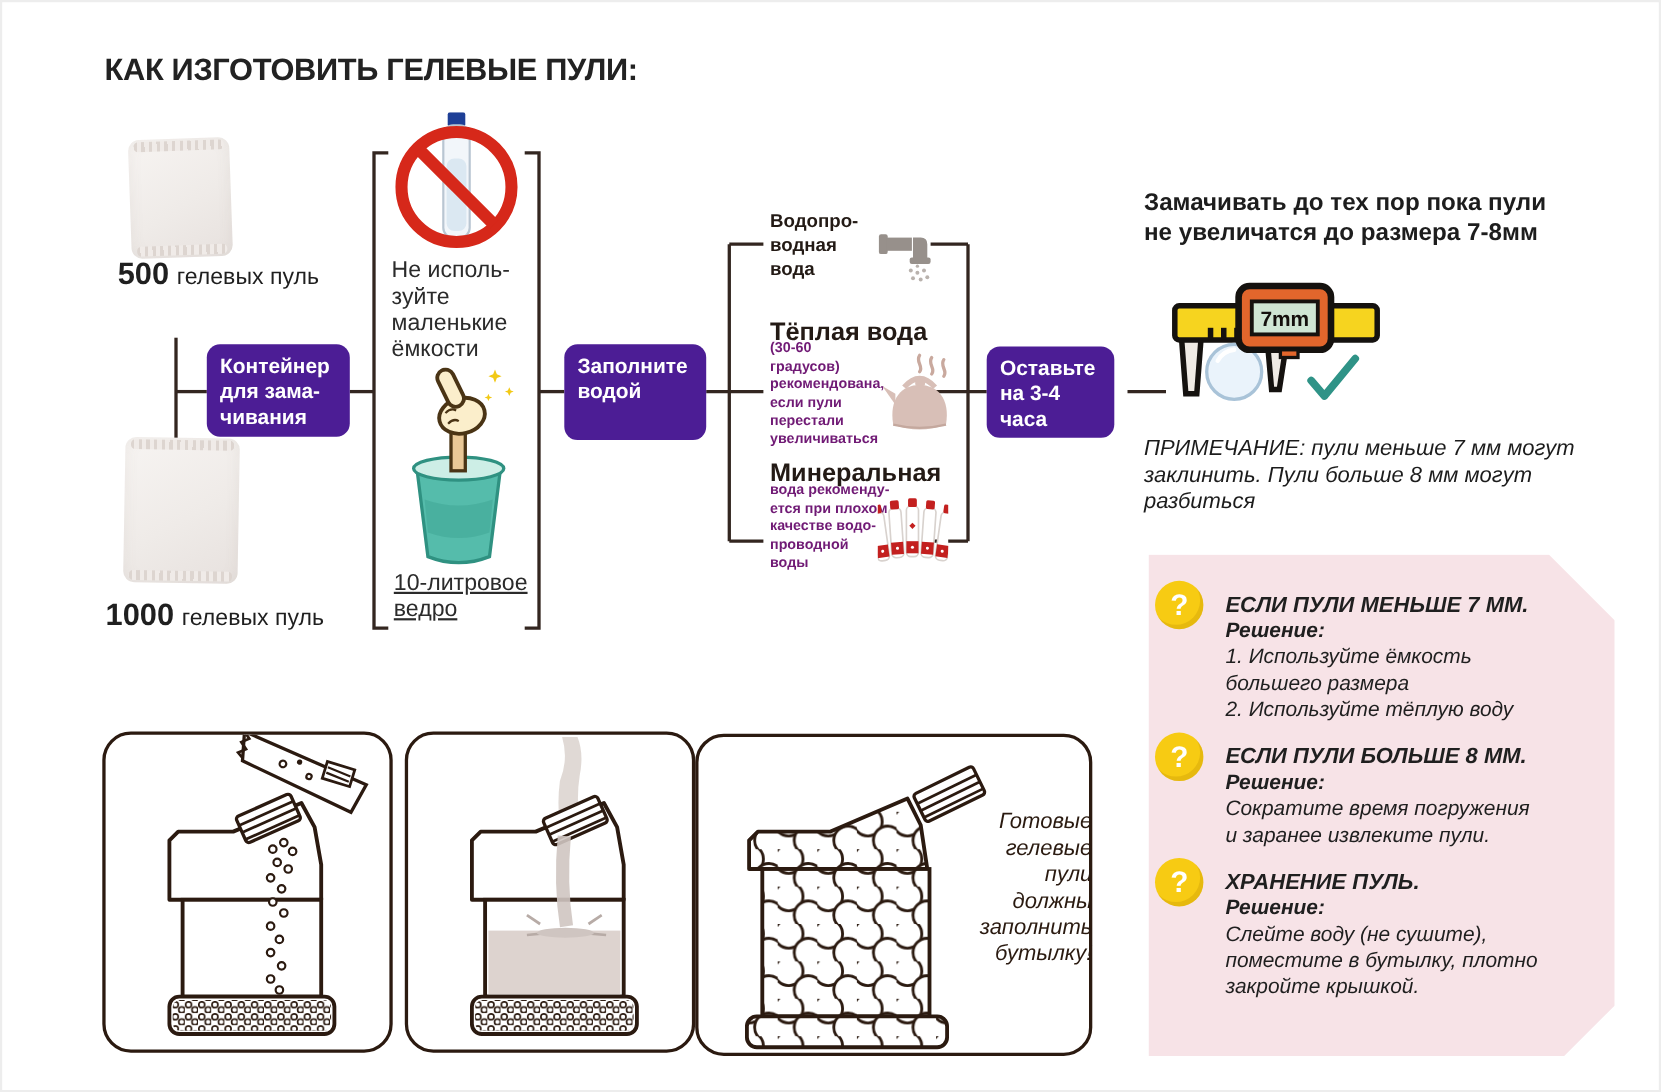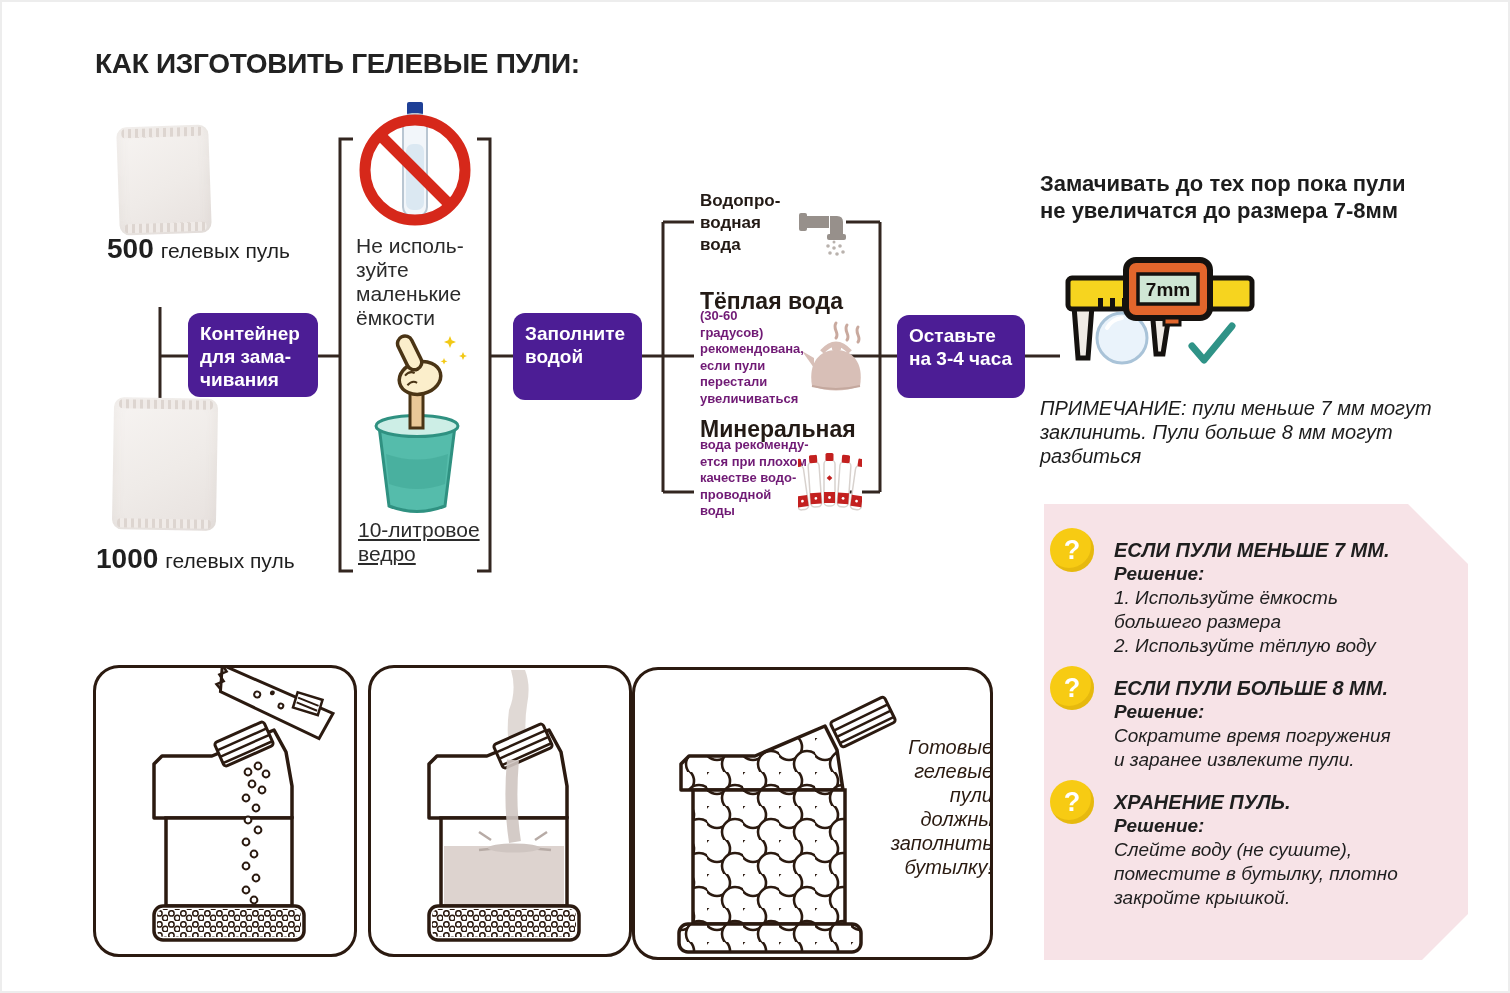--- a/index.html
+++ b/index.html
@@ -94,21 +94,21 @@
   <div class="abs supply z2" style="left:96px;top:543px;">
     <span class="qty">1000</span>
     <span class="lbl">гелевых пуль</span>
   </div>
 
   <div class="abs blackbox ml" style="left:188px;top:313px;width:130px;height:84px;">Контейнер
 для зама-
 чивания</div>
   <div class="abs blackbox ml" style="left:513px;top:313px;width:129px;height:87px;">Заполните
 водой</div>
-  <div class="abs blackbox ml" style="left:897px;top:315px;width:128px;height:83px;">Оставьте
+  <div class="abs blackbox ml" style="left:897px;top:315px;width:116px;height:83px;">Оставьте
 на 3-4 часа</div>
 
   <svg class="abs z2" style="left:358px;top:102px;" width="115" height="140" viewBox="0 0 115 140">
     <rect x="49" y="0" width="16" height="13" rx="2" fill="#1e3f96"></rect>
     <rect x="45" y="12" width="24" height="102" rx="9" fill="#f2f6fa" stroke="#b9c6d2" stroke-width="2"></rect>
     <rect x="48" y="42" width="18" height="66" rx="7" fill="#dbe8f2"></rect>
     <circle cx="57" cy="68" r="50" fill="none" stroke="#d6281a" stroke-width="11"></circle>
     <line x1="23" y1="34" x2="91" y2="102" stroke="#d6281a" stroke-width="11"></line>
   </svg>
   <div class="abs warn ml z2" style="left:356px;top:234px;">Не исполь-

